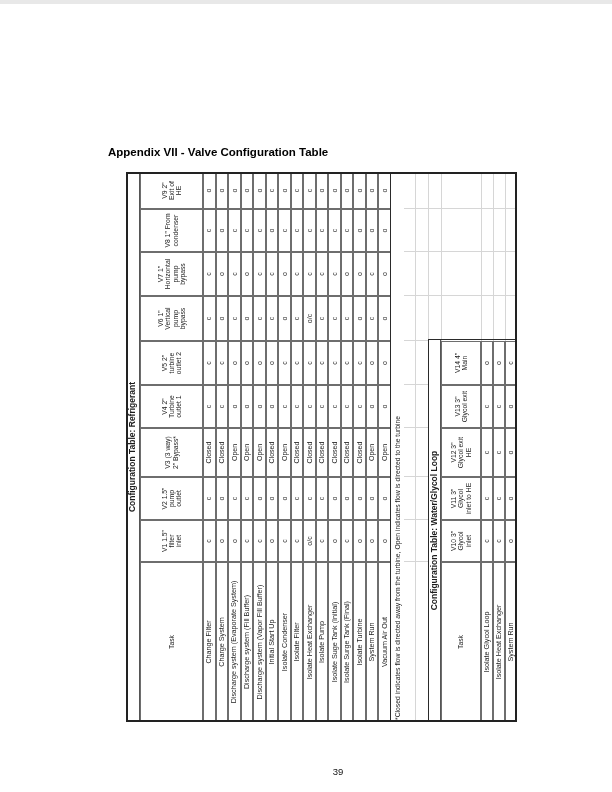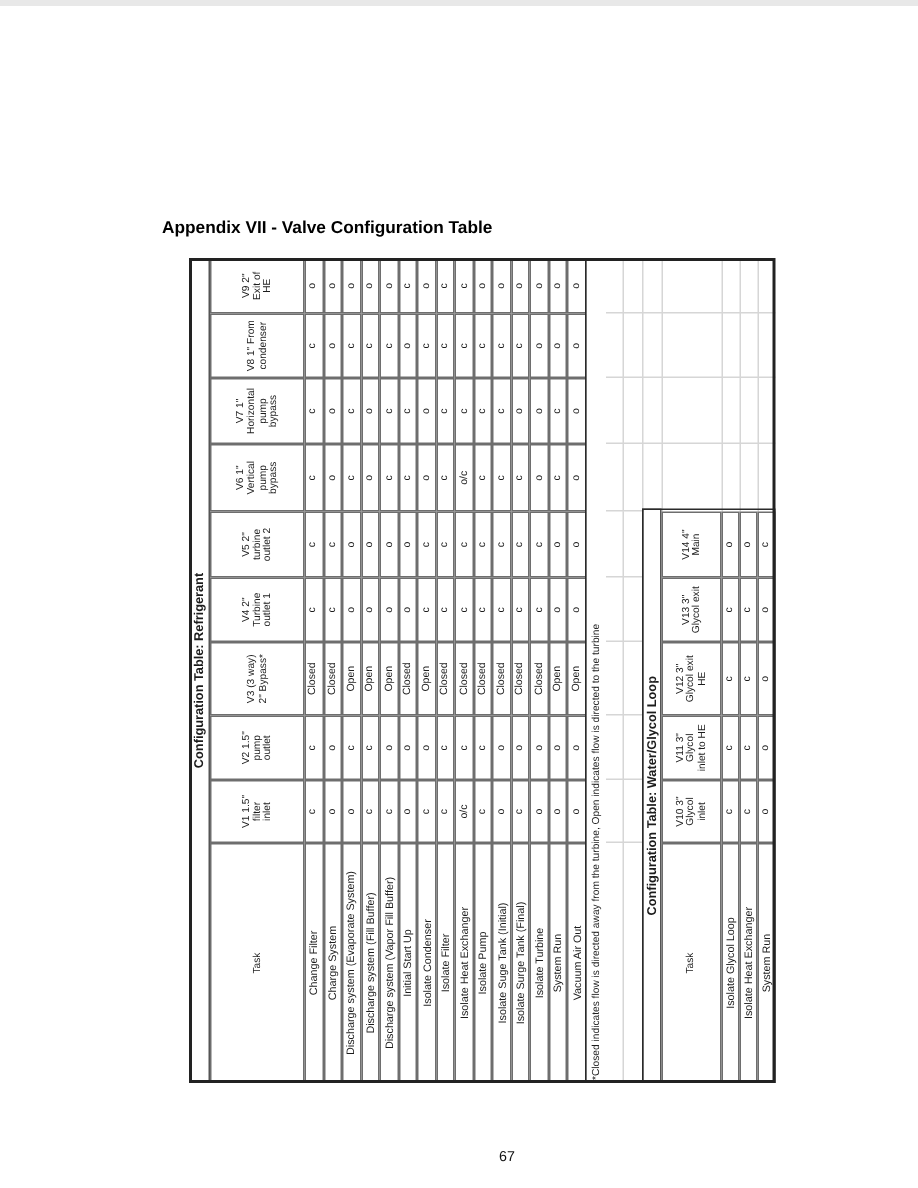--- a/index.html
+++ b/index.html
@@ -257,14 +257,14 @@
         <div class="cell c-val" style="left: 160px; top: 379px; width: 42px; height: 12px;">o</div>
         <div class="cell c-val" style="left: 202px; top: 379px; width: 43px; height: 12px;">o</div>
         <div class="cell c-val" style="left: 245px; top: 379px; width: 49px; height: 12px;">o</div>
         <div class="cell c-val" style="left: 294px; top: 379px; width: 43px; height: 12px;">o</div>
         <div class="cell c-val" style="left: 337px; top: 379px; width: 44px; height: 12px;">c</div>
         <div class="outline-thin" style="left: 0px; top: 302px; width: 383px; height: 89px;"></div>
         <div class="outline" style="left: 0px; top: 0px; width: 550px; height: 391px;"></div>
       </div>
   </div>
 
-  <div id="pagenum">67</div>
+  <div id="pagenum">39</div>
 </div>
 
 </body></html>

